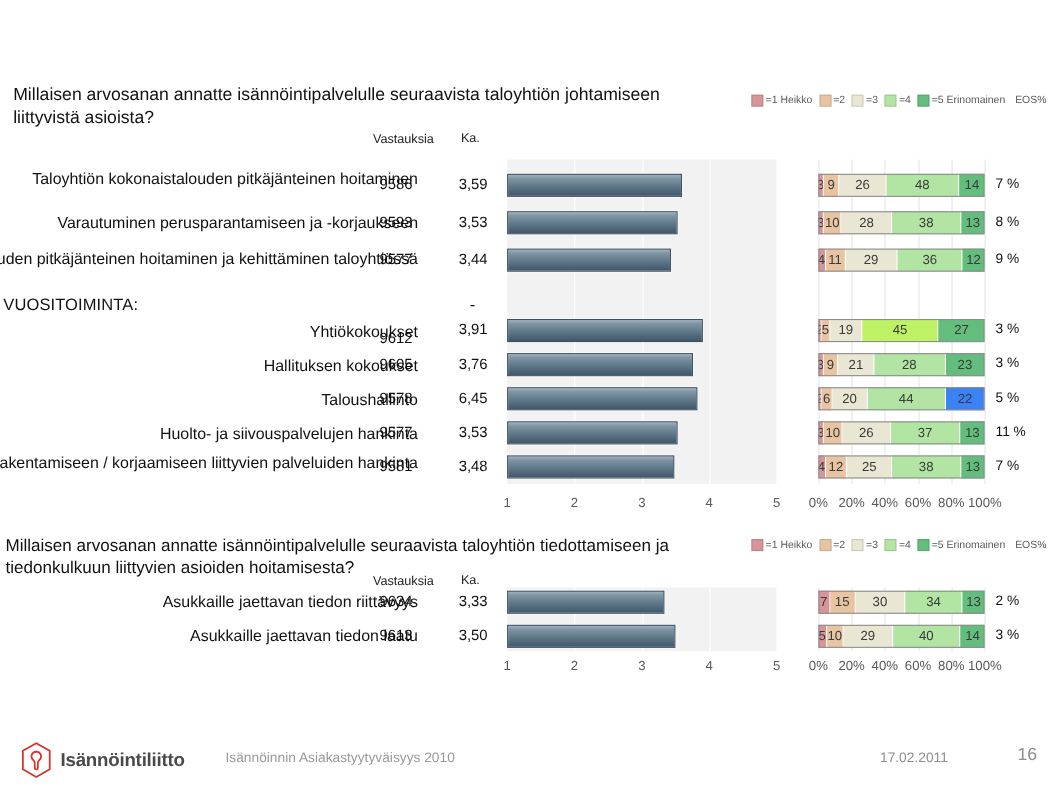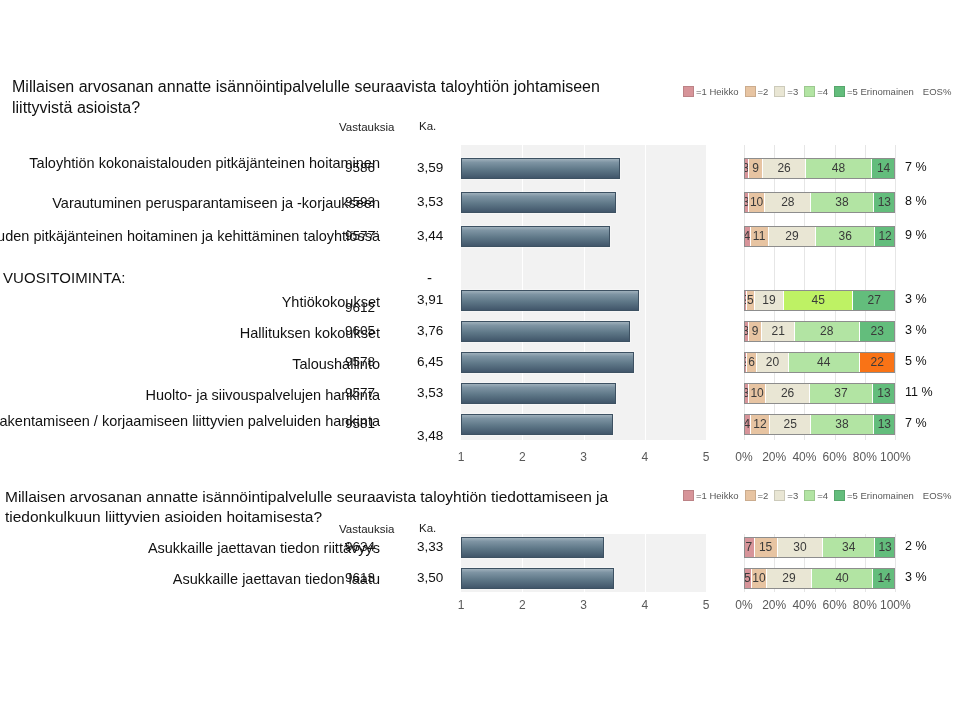--- a/index.html
+++ b/index.html
@@ -192,21 +192,21 @@
       <div class="cell-n" style="top: 323px;">9605</div>
       <div class="cell-ka" style="top: 323px;">3,76</div>
       <div class="rowlabel" style="top: 356px;">Taloushallinto</div>
       <div class="cell-n" style="top: 354px;">9578</div>
       <div class="cell-ka" style="top: 354px;">6,45</div>
       <div class="rowlabel" style="top: 387px;">Huolto- ja siivouspalvelujen hankinta</div>
       <div class="cell-n" style="top: 385px;">9577</div>
       <div class="cell-ka" style="top: 385px;">3,53</div>
       <div class="rowlabel two" style="top: 413px;">Rakentamiseen / korjaamiseen liittyvien palveluiden hankinta</div>
       <div class="cell-n" style="top: 416px;">9581</div>
-      <div class="cell-ka" style="top: 428px;">3,48</div>
+      <div class="cell-ka" style="top: 416px;">3,48</div>
     </div>
   <div class="meanplot" id="chart1-meanplot" style="left: 461px; top: 145px; width: 245px; height: 295px;">
       <div class="vgrid" style="left: 61.25px;"></div>
       <div class="vgrid" style="left: 122.5px;"></div>
       <div class="vgrid" style="left: 183.75px;"></div>
       <div class="vgrid" style="left: 245px;"></div>
       <div class="meanbar" style="left: 0px; top: 12.5px; width: 158.637px;"></div>
       <div class="meanbar" style="left: 0px; top: 46.5px; width: 154.962px;"></div>
       <div class="meanbar" style="left: 0px; top: 80.5px; width: 149.45px;"></div>
       <div class="meanbar" style="left: 0px; top: 144.5px; width: 178.237px;"></div>
@@ -318,21 +318,21 @@
         </div>
         <div class="seg" style="width: 6.38298%; background: rgb(231, 196, 162);">
           <span>6</span>
         </div>
         <div class="seg" style="width: 21.2766%; background: rgb(233, 230, 212);">
           <span>20</span>
         </div>
         <div class="seg" style="width: 46.8085%; background: rgb(178, 228, 163);">
           <span>44</span>
         </div>
-        <div class="seg" style="width: 23.4043%; background: #f97316; text-align: right;">
+        <div class="seg" style="width: 23.4043%; background: #3b82f6; text-align: right;">
           <span>22</span>
         </div>
       </div>
       <div class="stack-outline" style="left: 0px; top: 206.5px; width: 151px; height: 21px;"></div>
       <div class="stackrow" style="left: 0px; top: 237.5px; width: 151px;">
         <div class="seg" style="width: 3.37079%; background: rgb(215, 148, 153);">
           <span>3</span>
         </div>
         <div class="seg" style="width: 11.236%; background: rgb(231, 196, 162);">
           <span>10</span>
@@ -450,20 +450,32 @@
       <div class="axis-lab" style="left: 629.75px; top: 598px;">4</div>
       <div class="axis-lab" style="left: 691px; top: 598px;">5</div>
       <div class="axis-lab" style="left: 729px; top: 598px;">0%</div>
       <div class="axis-lab" style="left: 759.2px; top: 598px;">20%</div>
       <div class="axis-lab" style="left: 789.4px; top: 598px;">40%</div>
       <div class="axis-lab" style="left: 819.6px; top: 598px;">60%</div>
       <div class="axis-lab" style="left: 849.8px; top: 598px;">80%</div>
       <div class="axis-lab" style="left: 880px; top: 598px;">100%</div>
     </div>
 
+  <div class="footer">
+    <div class="logo-wrap">
+      <svg class="logo-mark" viewBox="0 0 30 34">
+        <path d="M15 1.6 L27.2 8.6 L27.2 25.4 L15 32.4 L2.8 25.4 L2.8 8.6 Z" fill="none" stroke="#d3342c" stroke-width="1.6"></path>
+        <path d="M15 9.2 a4.4 4.4 0 0 1 2.6 7.9 c-.9.7-1.2 1.4-1.2 2.4 l0 4.6 a1.4 1.4 0 0 1-2.8 0 l0-4.6 c0-1-.3-1.7-1.2-2.4 A4.4 4.4 0 0 1 15 9.2 Z" fill="none" stroke="#d3342c" stroke-width="1.6"></path>
+      </svg>
+      <span class="logo-text">Isännöintiliitto</span>
+    </div>
+    <div class="footer-note">Isännöinnin Asiakastyytyväisyys 2010</div>
+    <div class="footer-date">17.02.2011</div>
+    <div class="footer-page">16</div>
+  </div>
 
 <div class="eosval" style="left: 905px; top: 160px;">7 %</div>
     <div class="eosval" style="left: 905px; top: 194px;">8 %</div>
     <div class="eosval" style="left: 905px; top: 228px;">9 %</div>
     <div class="eosval" style="left: 905px; top: 292px;">3 %</div>
     <div class="eosval" style="left: 905px; top: 323px;">3 %</div>
     <div class="eosval" style="left: 905px; top: 354px;">5 %</div>
     <div class="eosval" style="left: 905px; top: 385px;">11 %</div>
     <div class="eosval" style="left: 905px; top: 416px;">7 %</div>
     <div class="eosval" style="left: 905px; top: 539px;">2 %</div>

